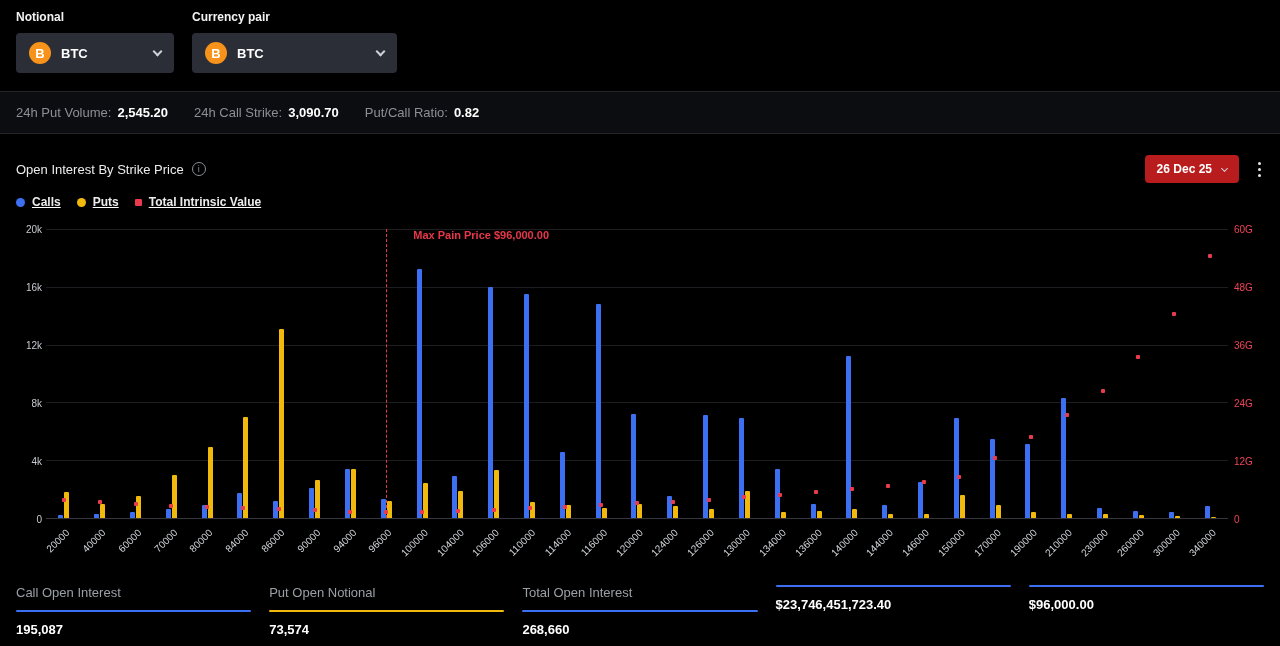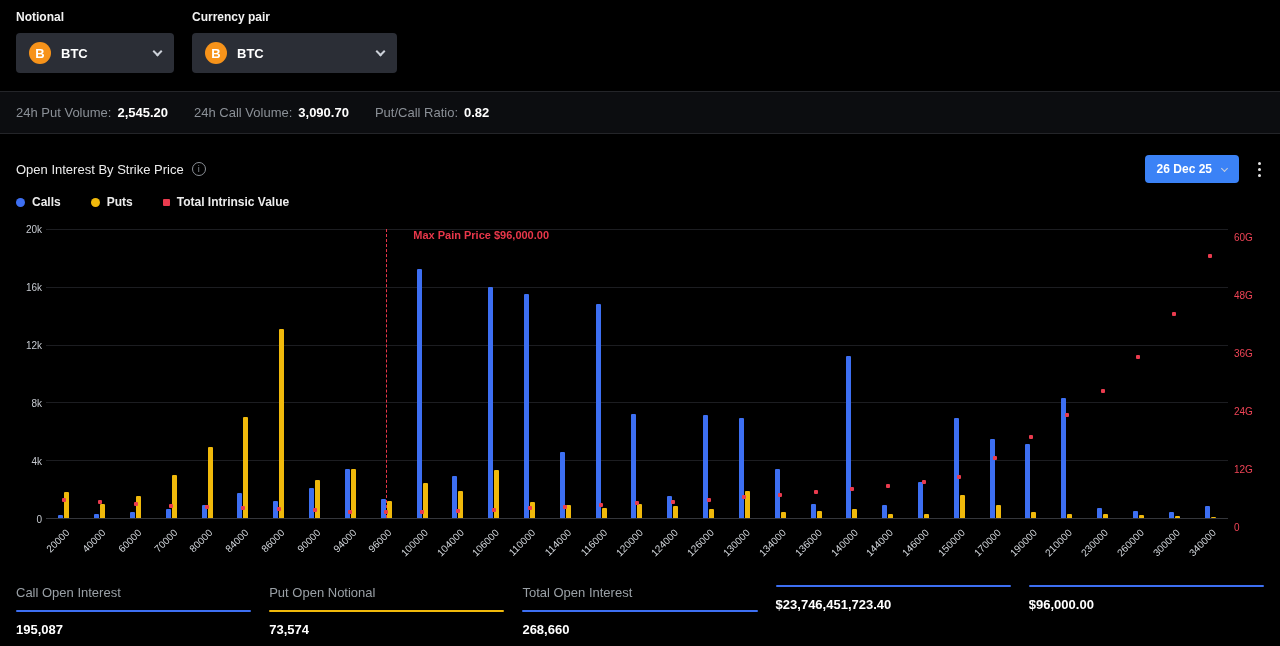--- a/index.html
+++ b/index.html
@@ -29,41 +29,41 @@
 
   
   .chart-section { padding:0 16px; margin-top:6px; }
   .chart-header { display:flex; align-items:center; justify-content:space-between; padding:15px 0 8px; }
   .chart-title-wrap { display:flex; align-items:center; gap:8px; }
   .chart-title { font-size:13px; color:#ececec; }
   .info-icon { width:14px; height:14px; border:1px solid #8b9097; border-radius:50%;
     color:#8b9097; font-size:9px; display:inline-flex; align-items:center; justify-content:center;
     cursor:pointer; font-style:normal; }
   .header-right { display:flex; align-items:center; }
-  .date-btn { display:flex; align-items:center; gap:10px; background:#3b82f6; border:none;
+  .date-btn { display:flex; align-items:center; gap:10px; background:#b91c1c; border:none;
     border-radius:4px; height:28px; padding:0 12px; color:#fff; font-weight:700; font-size:12px; cursor:pointer; }
   .kebab { display:flex; flex-direction:column; gap:3px; margin-left:16px; cursor:pointer; padding:3px; }
   .kebab i { width:3px; height:3px; border-radius:50%; background:#e6e6e6; }
 
-  .legend-row { display:flex; gap:30px; align-items:center; padding:4px 0 12px; }
+  .legend-row { display:flex; gap:16px; align-items:center; padding:4px 0 12px;text-decoration:underline; }
   .legend-item { display:flex; align-items:center; gap:7px; font-size:12px; font-weight:700;
     color:#ececec; cursor:pointer; }
   .marker.circle { width:9px; height:9px; border-radius:50%; }
   .marker.square { width:7px; height:7px; border-radius:1px; }
 
   
   .chart-wrap { position:relative; height:348px; margin-top:2px; }
   .plot { position:absolute; left:30px; right:36px; top:6px; bottom:52px;
     border-bottom:1px solid #34363b; }
   .grid { position:absolute; left:0; right:0; border-top:1px solid #1c1d21; }
   .y-left { position:absolute; left:0; width:26px; top:6px; bottom:52px; }
   .y-right { position:absolute; right:0; width:34px; top:6px; bottom:52px; }
   .ytick { position:absolute; transform:translateY(-50%); font-size:10px; color:#c6cad0; }
   .y-left .ytick { right:0; }
-  .y-right .ytick { left:4px;margin-top:8px; }
+  .y-right .ytick { left:4px; }
   .bgroup { position:absolute; bottom:0; height:100%; display:flex; align-items:flex-end;
     justify-content:center; gap:1px; z-index:2; }
   .bar { width:5px; border-radius:1px 1px 0 0; }
   .dot { position:absolute; width:4px; height:4px; border-radius:1px; z-index:3; }
   .maxpain-line { position:absolute; top:0; bottom:0; width:0; border-left:1px dashed #e8374a; z-index:2; }
   .maxpain-label { position:absolute; top:0; font-size:11px; font-weight:700; color:#e8374a;
     white-space:nowrap; z-index:4; }
   .x-labels { position:absolute; left:30px; right:36px; bottom:0; height:50px; }
   .xlab { position:absolute; top:6px; width:0; }
   .xlab span { position:absolute; right:0; top:0; white-space:nowrap; font-size:10px; color:#d2d6db;
@@ -99,21 +99,21 @@
       </button>
     </div>
   </div>
 
   <div class="volume-bar" id="volume-bar">
       <div class="vstat">
         <span class="vlabel">24h Put Volume:</span>
         <span class="vvalue">2,545.20</span>
       </div>
       <div class="vstat">
-        <span class="vlabel">24h Call Volume:</span>
+        <span class="vlabel">24h Call Strike:</span>
         <span class="vvalue">3,090.70</span>
       </div>
       <div class="vstat">
         <span class="vlabel">Put/Call Ratio:</span>
         <span class="vvalue">0.82</span>
       </div>
     </div>
 
   <div class="chart-section">
     <div class="chart-header">

